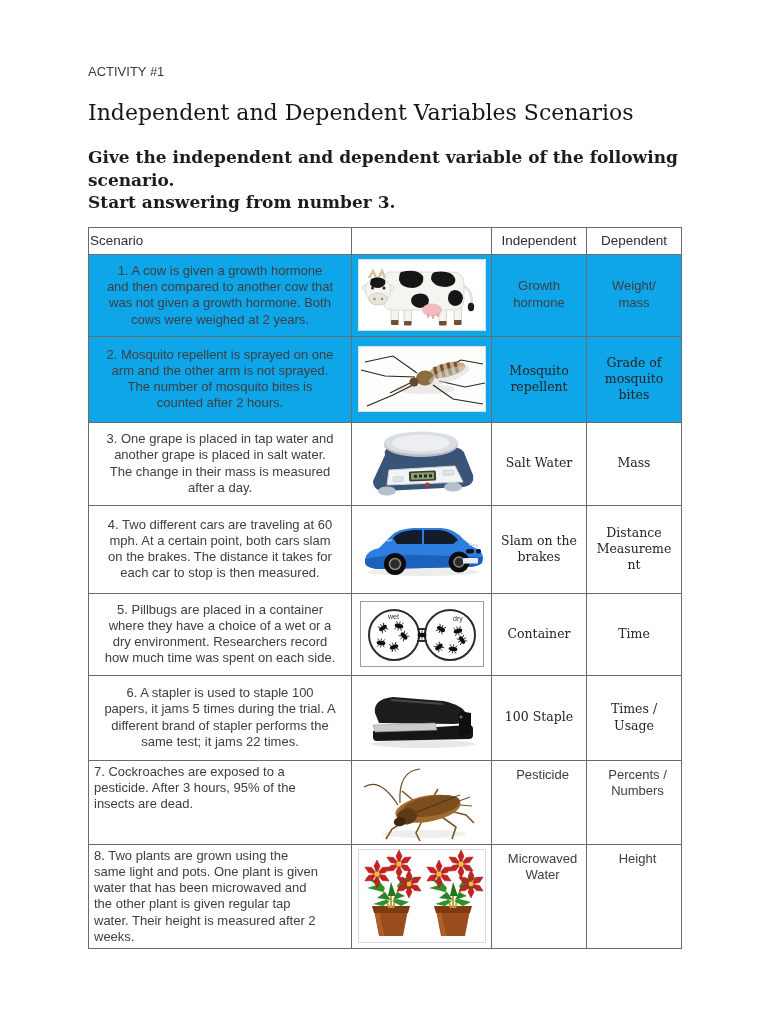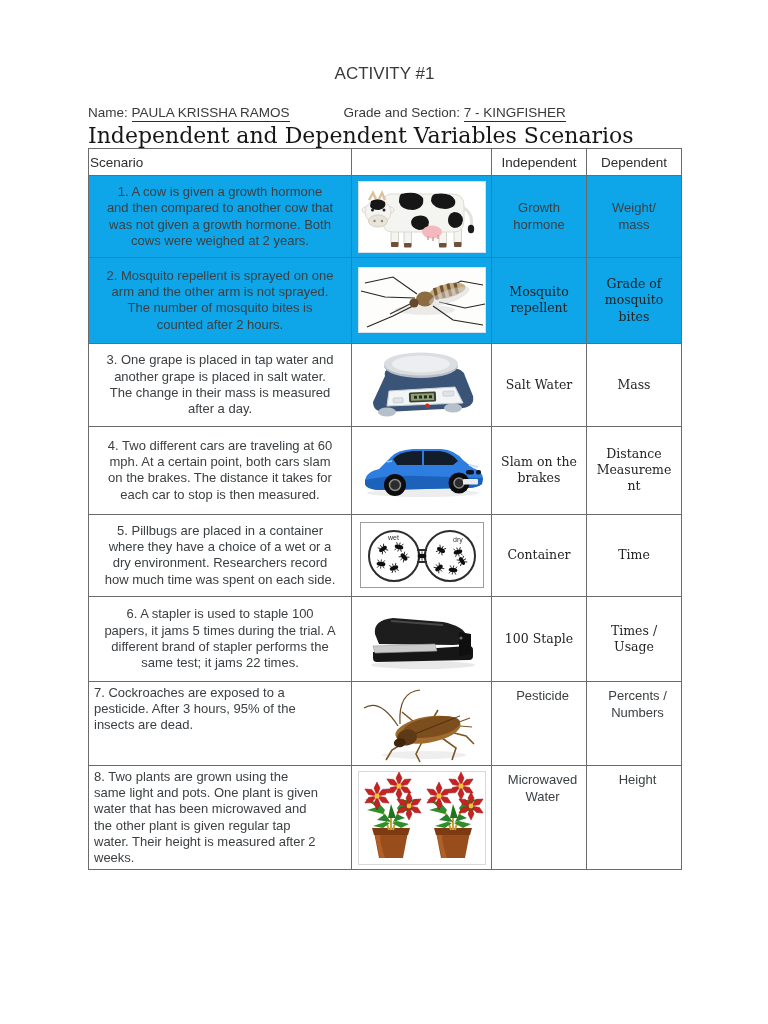--- a/index.html
+++ b/index.html
@@ -1,18 +1,18 @@
 <!DOCTYPE html>
 <html><head>
 <meta charset="utf-8">
 <style>
   html,body{margin:0;padding:0;background:#ffffff;}
   body{width:768px;height:1024px;font-family:"Liberation Sans",sans-serif;color:#3c4043;position:relative;}
   .page{padding:64px 87px 0 88px;}
-  .activity{font-size:17px;color:#3a3a3a;margin:0 0 21px 0;text-align:center;}
+  .activity{font-size:13px;color:#3a3a3a;margin:0 0 21px 0;}
   .nameline{font-size:13.5px;color:#3a3a3a;white-space:nowrap;}
   .uline{border-bottom:1px solid #2b2b2b;padding-bottom:1px;}
   .gradepart{margin-left:54px;}
   .doc-title{font-family:"DejaVu Serif",serif;font-weight:normal;font-size:22px;color:#161616;margin:3px 0 0 0;letter-spacing:0px;}
   .instructions{font-family:"DejaVu Serif",serif;font-weight:bold;font-size:17px;line-height:1.33;color:#1c1c1c;margin:21px 0 13px 0;white-space:pre-line;}
   table{border-collapse:collapse;table-layout:fixed;width:593px;}
   th,td{border:1px solid #6b6b6b;overflow:hidden;}
   th{font-weight:normal;font-size:13.5px;color:#2e2e2e;vertical-align:middle;}
   .th-scn{text-align:left;border-radius:12px;}
   .th-ctr{text-align:center;}
@@ -25,24 +25,25 @@
   .hl td{background:#0ea5e9;}
   .ibox{display:inline-block;background:#fff;font-size:0;line-height:0;vertical-align:middle;}
 </style>
 </head>
 <body>
 
 <div class="page">
 
   <div class="activity">ACTIVITY #1</div>
 
-  <div class="nameline"><span>Name:</span>&nbsp;<span class="uline">PAULA KRISSHA RAMOS</span><span class="gradepart">Grade and Section:</span>&nbsp;<span class="uline">7 - KINGFISHER</span></div>
 
   <div class="doc-title">Independent and Dependent Variables Scenarios</div>
 
+  <div class="instructions">Give the independent and dependent variable of the following scenario.
+Start answering from number 3.</div>
 
   <table>
     <colgroup>
         <col style="width:263px">
         <col style="width:140px">
         <col style="width:95px">
         <col style="width:95px">
       </colgroup>
 
     <tbody>

